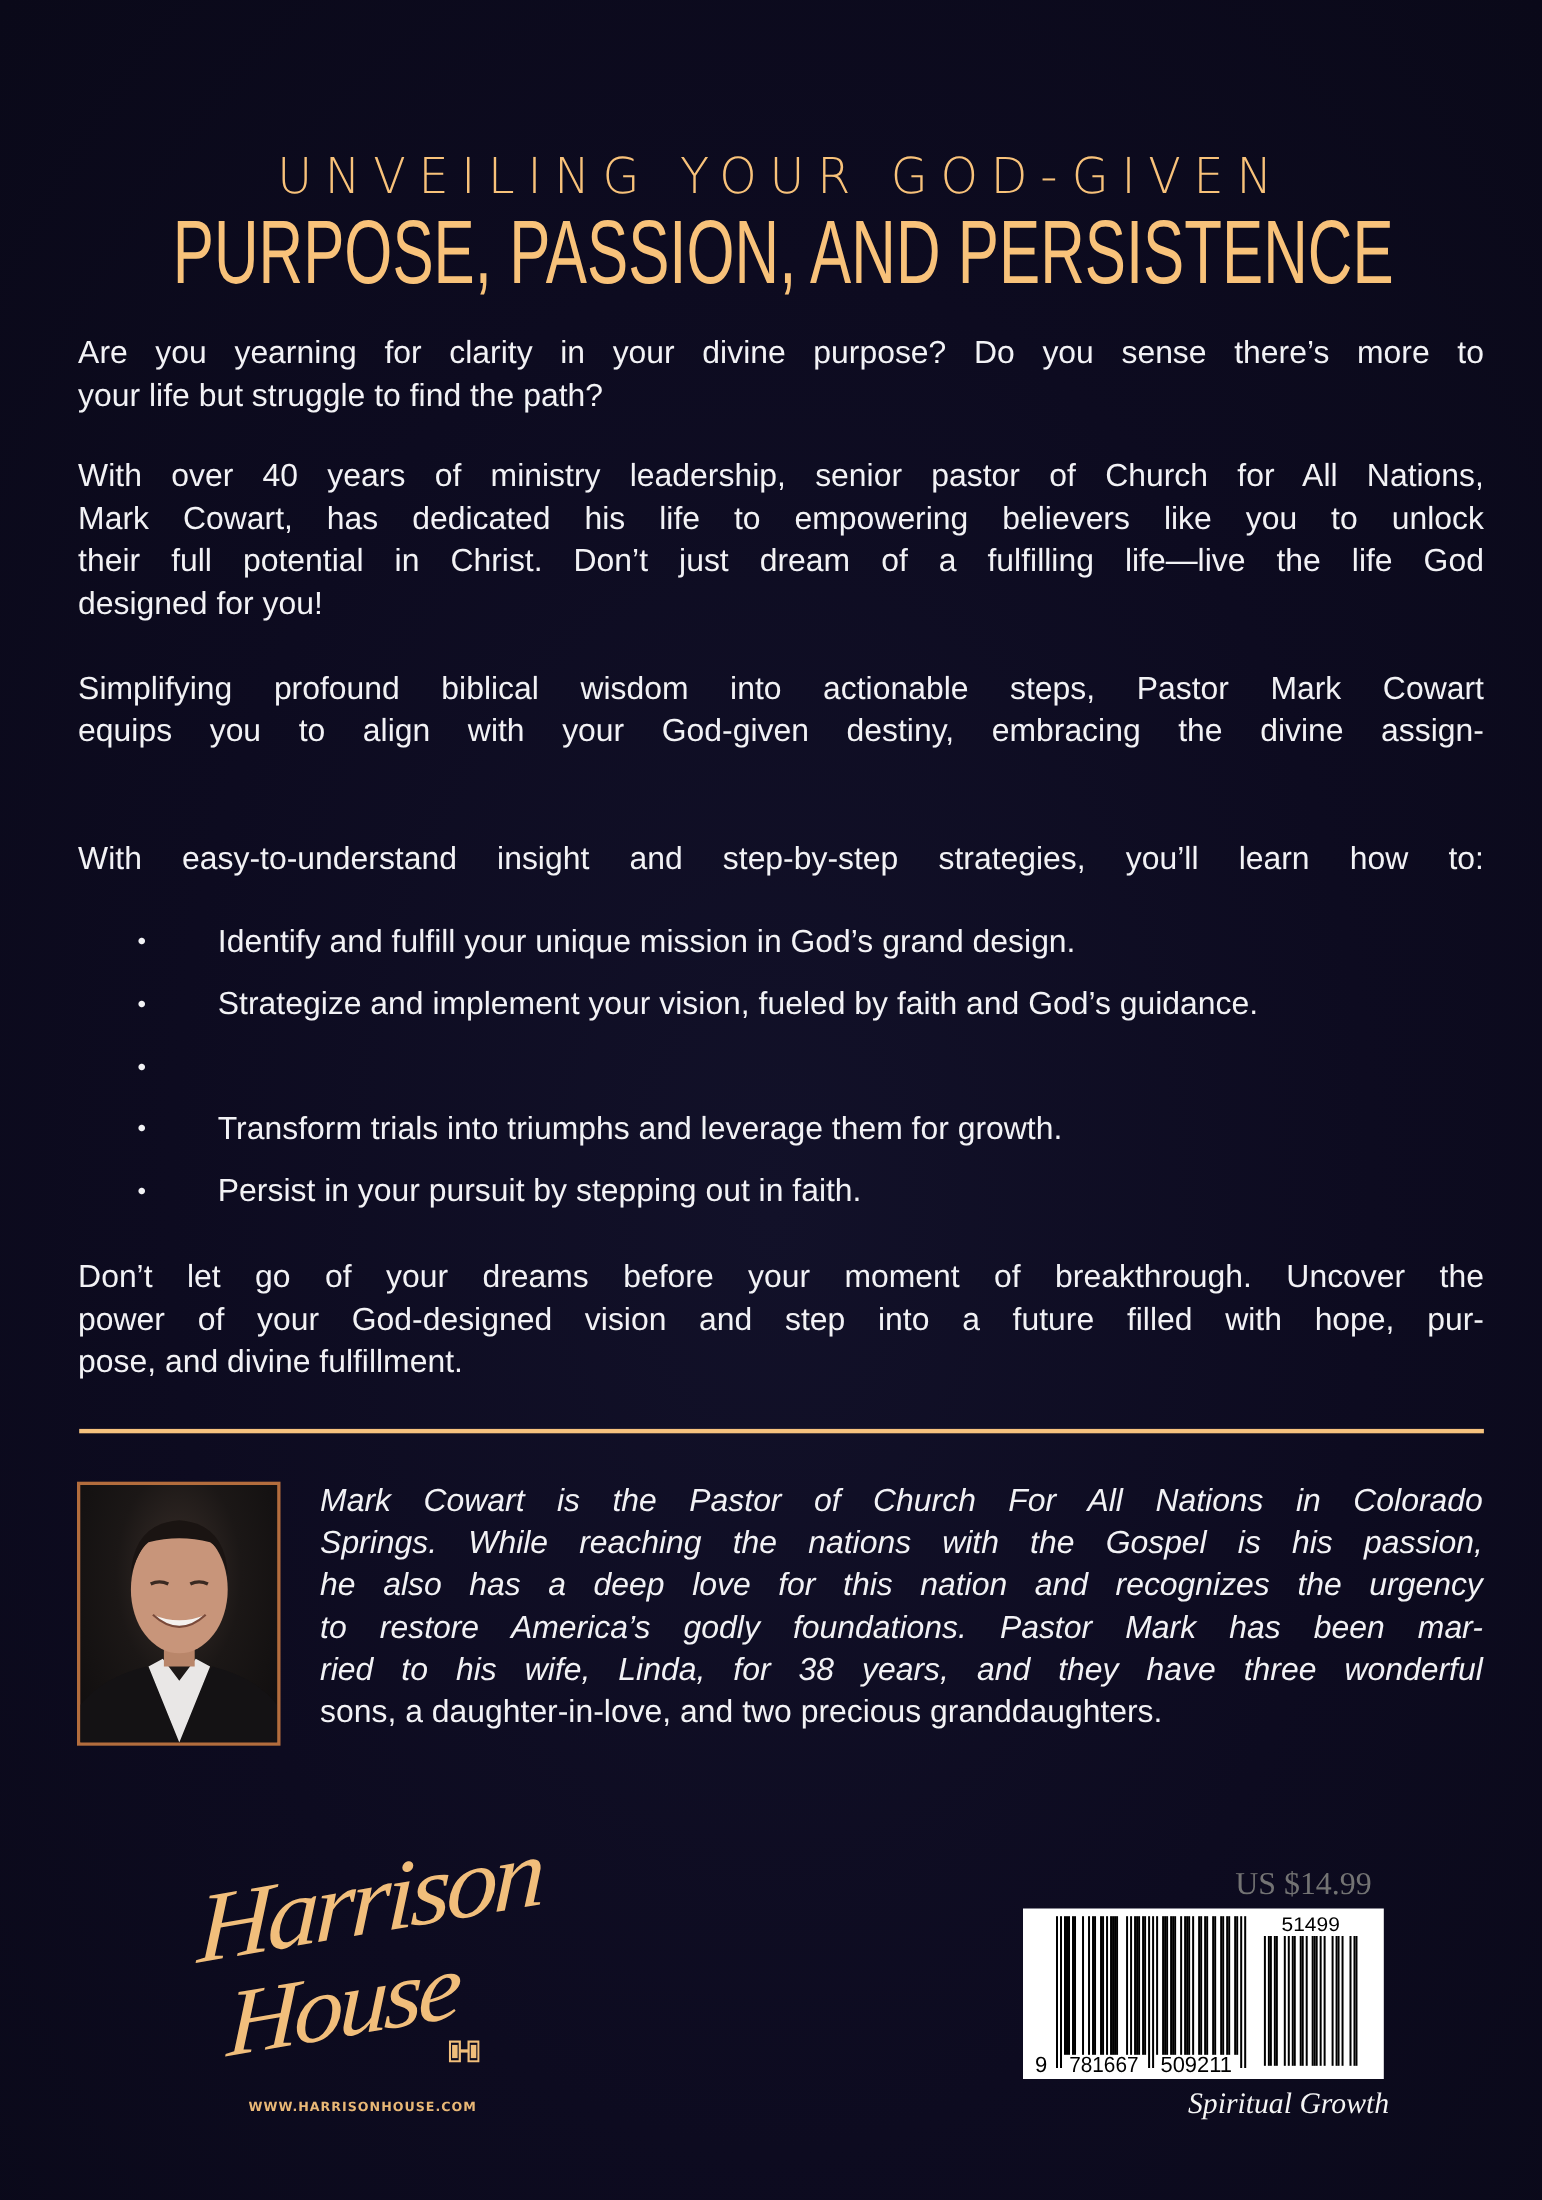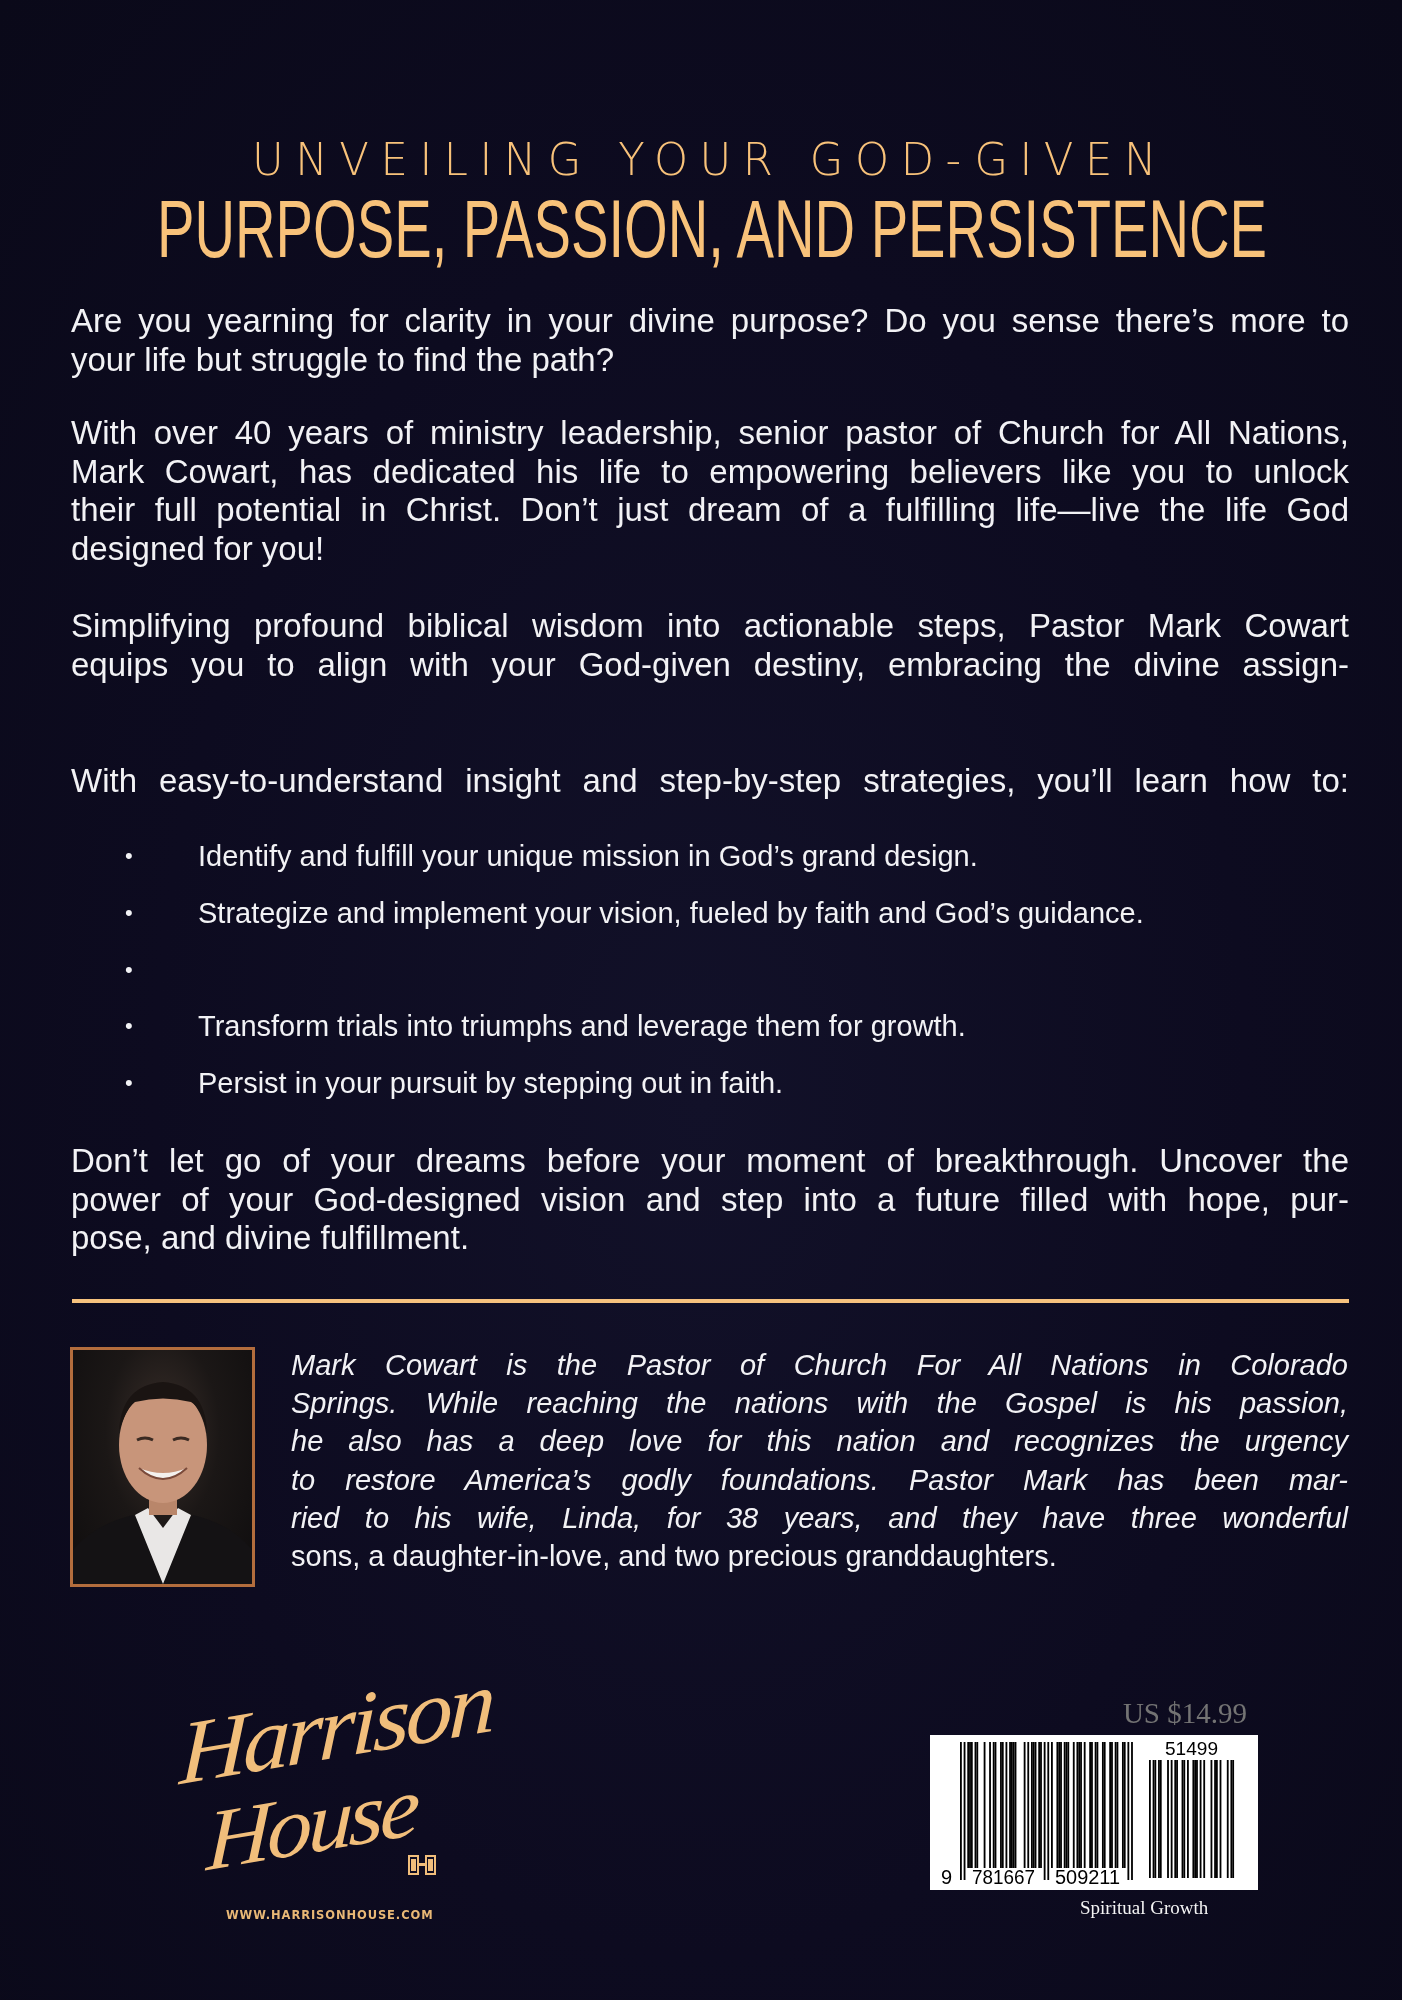--- a/index.html
+++ b/index.html
@@ -5,39 +5,39 @@
   html, body { margin: 0; padding: 0; }
   body {
     width: 1402px; height: 2000px; position: relative; overflow: hidden;
     background: radial-gradient(ellipse at 50% 55%, #121129 0%, #0d0b20 55%, #0a0919 100%);
     font-family: "Liberation Sans", sans-serif;
     color: #f4f4f6;
   }
   .abs { position: absolute; }
   svg text { font-family: "Liberation Sans", sans-serif; }
 
-  .para { position: absolute; left: 71px; width: 1278px; font-size: 33px; line-height: 38.6px; color: #f2f2f5; }
+  .para { position: absolute; left: 71px; width: 1278px; font-size: 29px; line-height: 38.6px; color: #f2f2f5; }
   .line { display: block; white-space: nowrap; }
   .line.full { text-align: justify; text-align-last: justify; white-space: normal; height: 38.6px; overflow: visible; }
 
   .bullets { position: absolute; left: 71px; top: 828px; width: 1290px; margin: 0; padding: 0; list-style: none; }
   .bullet-item { position: relative; height: 56.75px; line-height: 56.75px; font-size: 29px; color: #f2f2f5; white-space: nowrap; }
   .bullet-dot { position: absolute; left: 54px; top: 0; font-size: 22px; }
   .bullet-text { position: absolute; left: 127px; top: 0; }
 
   .divider { position: absolute; left: 72px; top: 1299px; width: 1277px; height: 4px; background: #f6c27e; }
 
   .photo { position: absolute; left: 70px; top: 1347px; width: 179px; height: 234px; border: 3px solid #b36d3d;
     background: radial-gradient(ellipse at 50% 35%, #3a2f2a 0%, #1b1716 45%, #0f0d0e 100%); overflow: hidden; }
   .bio { position: absolute; left: 291px; top: 1346px; width: 1057px; font-size: 29px; line-height: 38.2px; color: #f2f2f5; }
   .bio .line.full { height: 38.2px; font-style: italic; }
 
   .price { position: absolute; right: 155px; top: 1697px; font-family: "Liberation Serif", serif; font-size: 29px; color: #737373; }
   .barcode-box { position: absolute; left: 930px; top: 1735px; width: 328px; height: 155px; background: #ffffff; }
-  .genre { position: absolute; left: 1080px; top: 1897px; font-family: "Liberation Serif", serif; font-size: 19px; color: #f4f4f4; }
+  .genre { position: absolute; left: 1080px; top: 1897px; font-family: "Liberation Serif", serif; font-style: italic; font-size: 27px; color: #f4f4f4; }
 
   .logo-url { position: absolute; left: 226px; top: 1908px; font-family: "DejaVu Sans", sans-serif; font-weight: bold; font-size: 11.5px; letter-spacing: 0.9px; color: #e9b876; }
   .logo-script { position: absolute; font-family: "Liberation Serif", serif; font-style: italic; color: #f1be7b; transform: skewX(-12deg) rotate(-10deg); transform-origin: left bottom; }
   .logo-mark { position: absolute; left: 408px; top: 1853px; width: 28px; height: 22px; }
 </style>
 </head>
 <body>
 
 <svg class="abs" style="left:0;top:0" width="1402" height="280">
   <text x="252" y="175" font-size="45" fill="#f8c27a" textLength="916" lengthAdjust="spacingAndGlyphs" style="font-family:'DejaVu Sans', sans-serif; font-weight:300; letter-spacing:12px">UNVEILING YOUR GOD-GIVEN</text>

